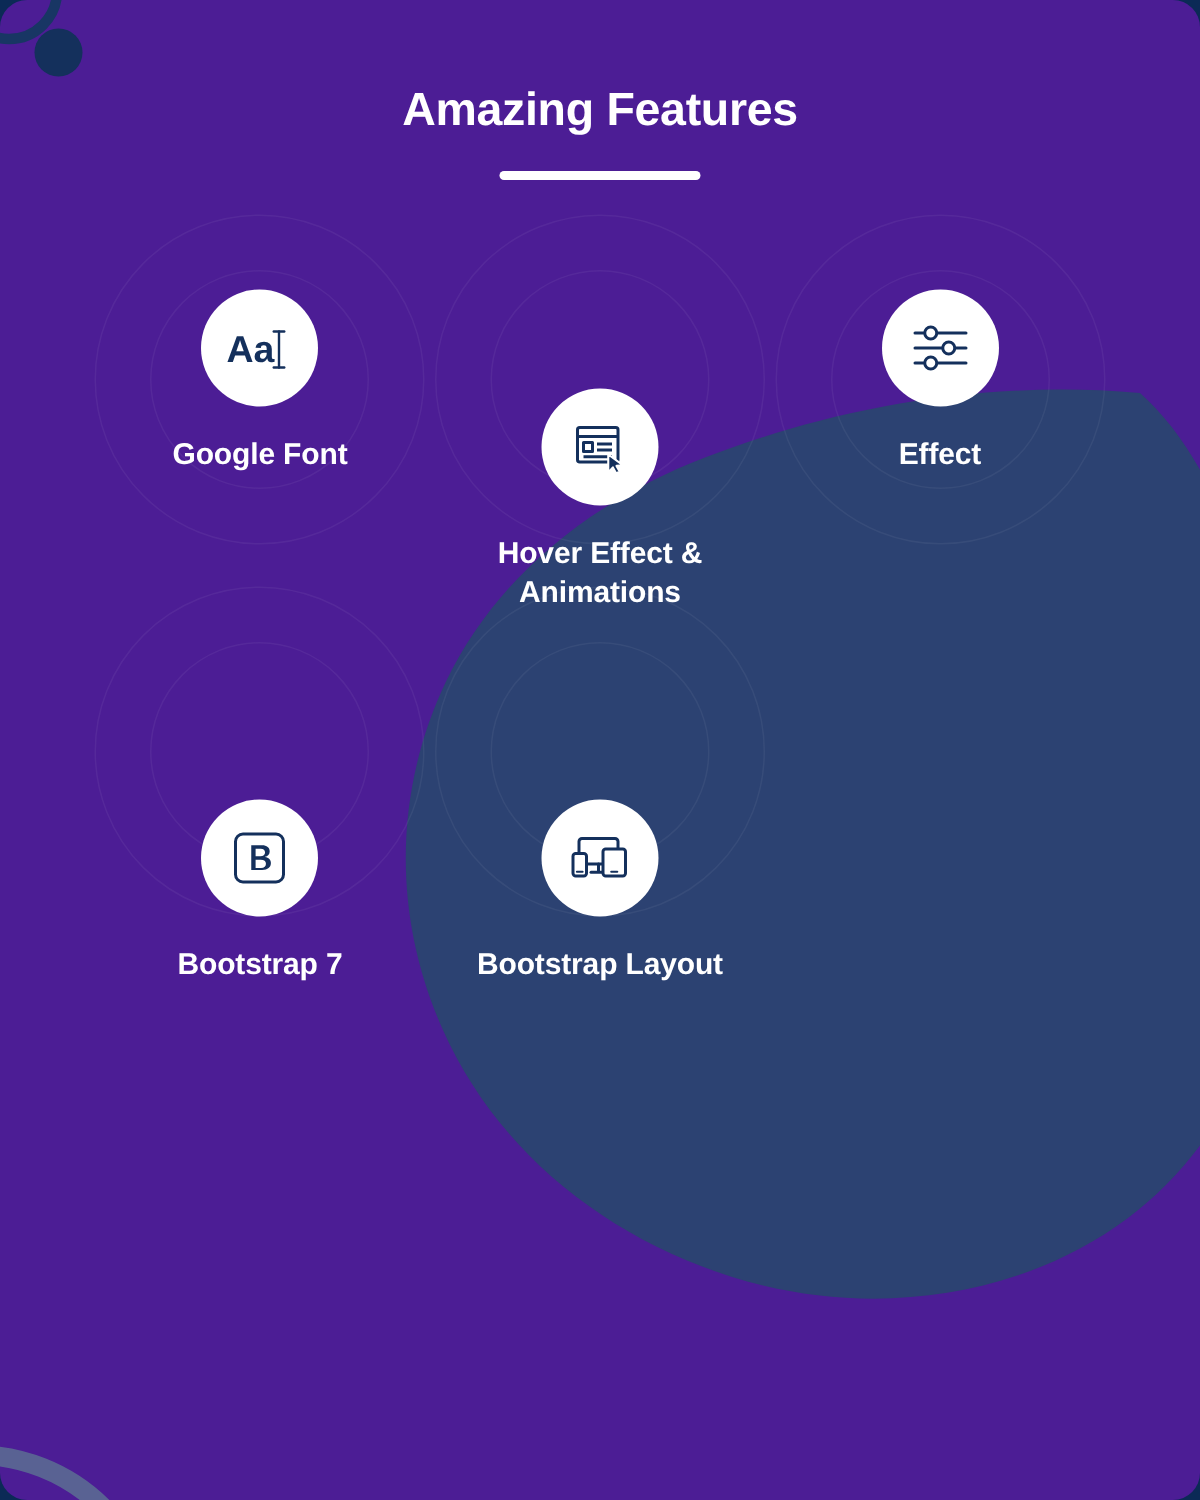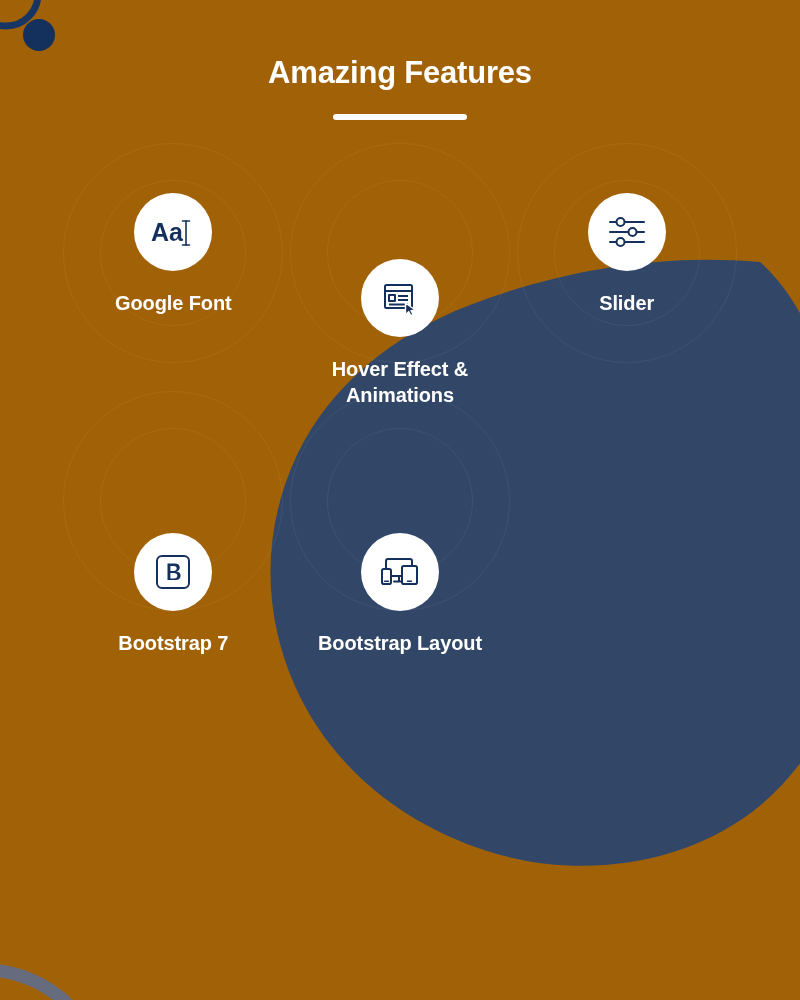--- a/index.html
+++ b/index.html
@@ -7,22 +7,23 @@
   html, body {
     width:800px; height:1000px;
     background:#0b2a56;
     font-family:"Liberation Sans", sans-serif;
     overflow:hidden;
   }
 
   .stage {
     position:relative;
     width:800px; height:1000px;
-    background:#a16207;
+    background:#4c1d95;
     overflow:hidden;
+    border-radius:18px;
   }
 
   
   .bg-layer { position:absolute; inset:0; overflow:hidden; pointer-events:none; }
   .bg-layer svg { position:absolute; inset:0; width:800px; height:1000px; display:block; }
 
   
   .title-block {
     position:absolute; top:56px; left:0; width:800px;
     text-align:center; z-index:5;
@@ -200,21 +201,21 @@
               <line x1="30" y1="17" x2="37" y2="17"></line>
               <circle cx="25.5" cy="17" r="4"></circle>
 
               <line x1="3" y1="27" x2="9" y2="27"></line>
               <line x1="18" y1="27" x2="37" y2="27"></line>
               <circle cx="13.5" cy="27" r="4"></circle>
             </g>
           </svg>
         </span>
       </div>
-      <div class="feature-label">Slider</div>
+      <div class="feature-label">Effect</div>
     </div>
 
     <div class="feature col-r">
       <div class="rings">
         <div class="ring r1"></div>
         <div class="ring r2"></div>
       </div>
       <div class="icon-circle">
         <span>
           <svg width="38" height="38" viewBox="0 0 38 38">

